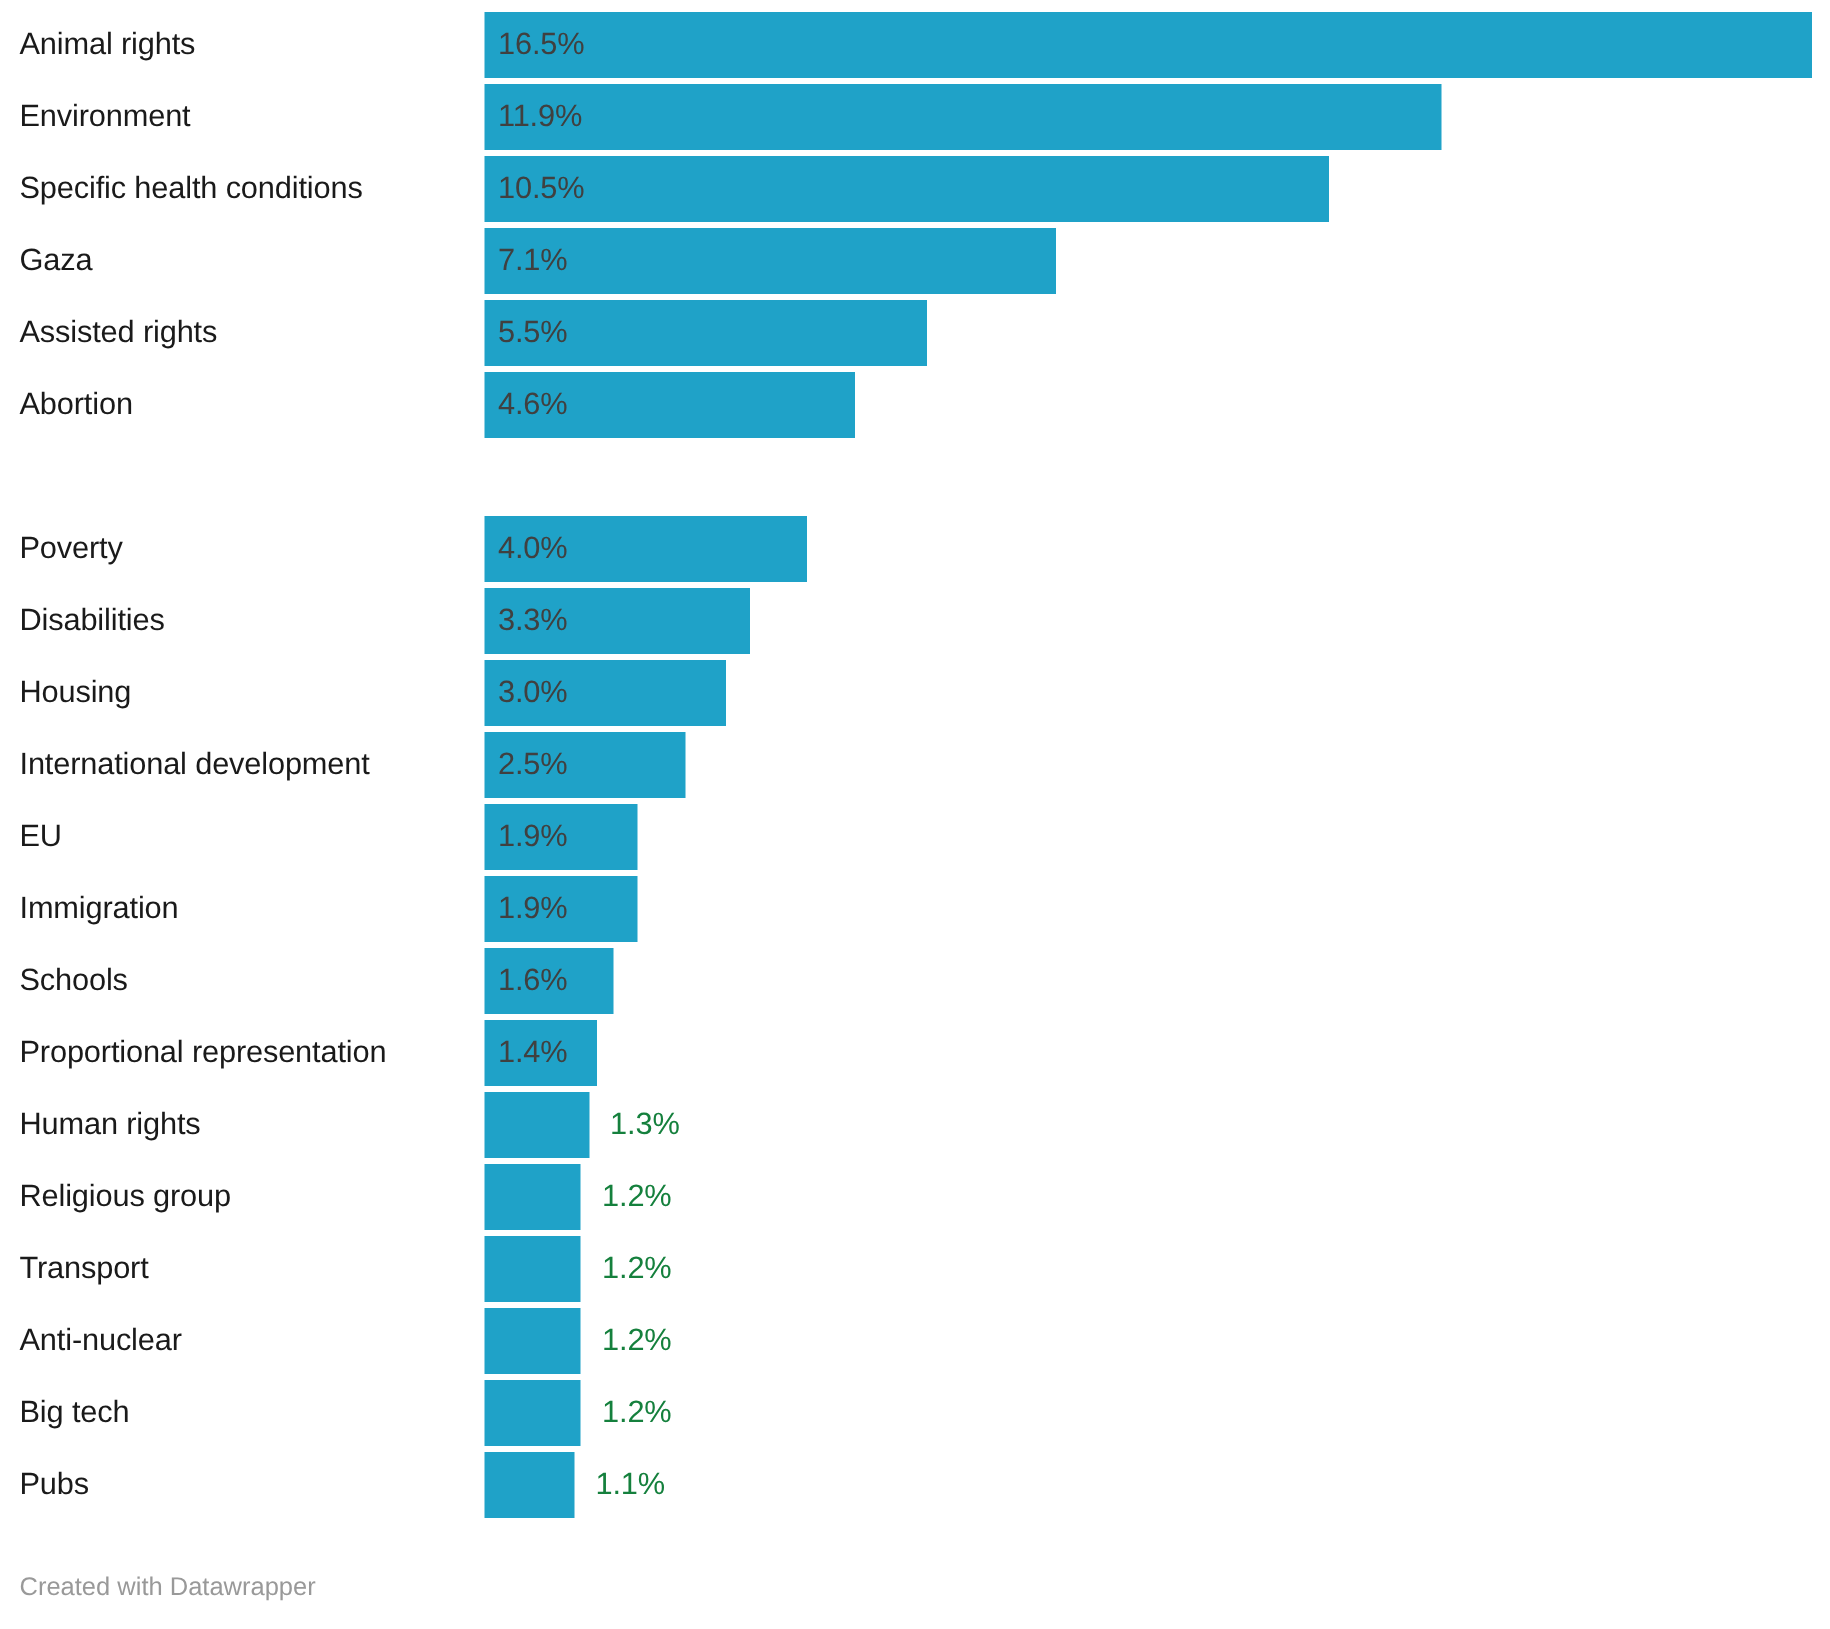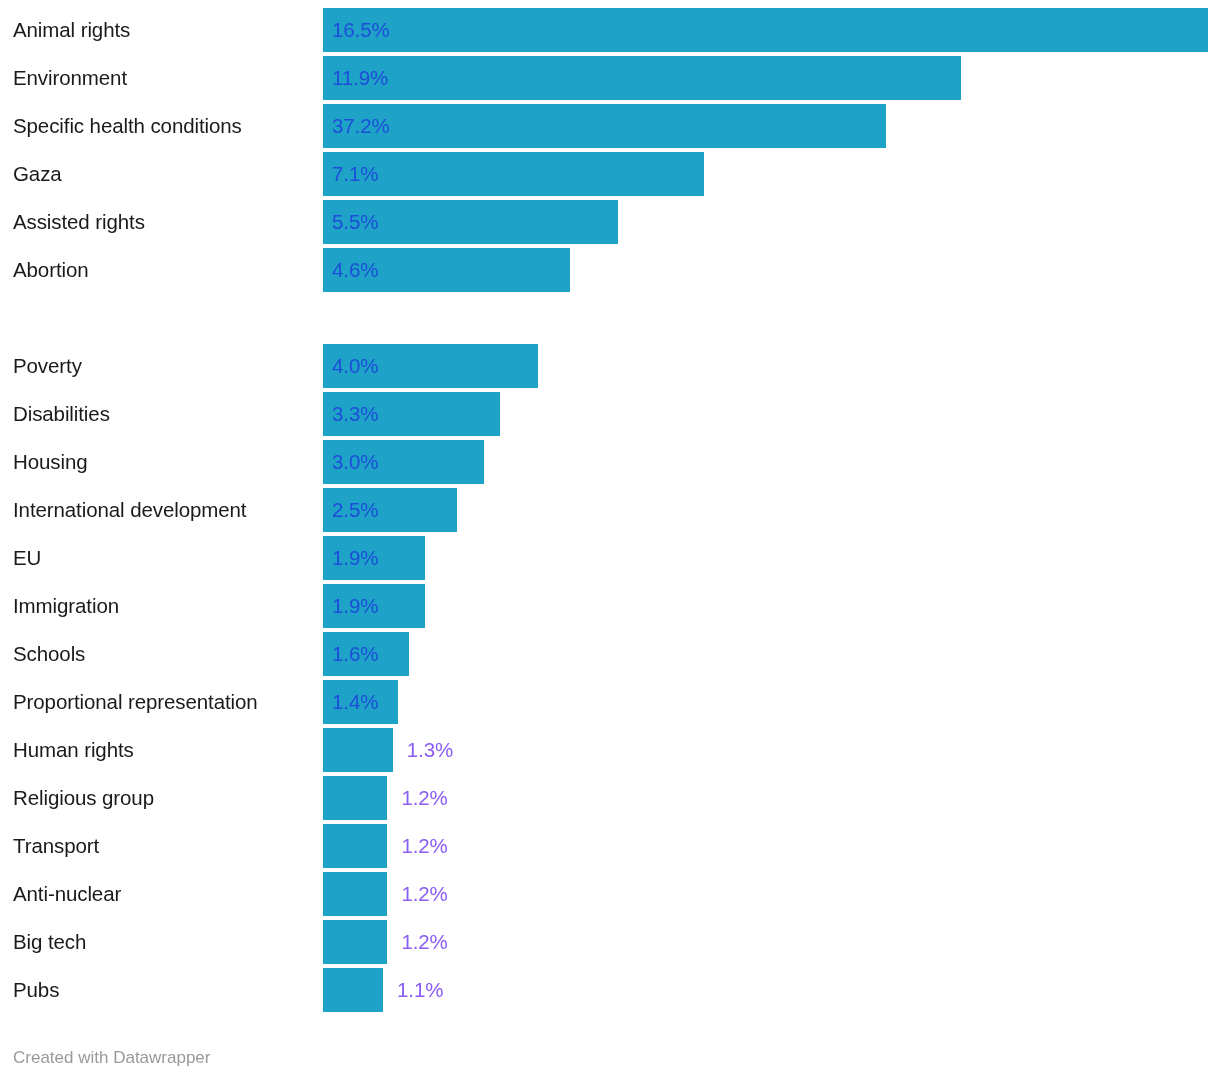--- a/index.html
+++ b/index.html
@@ -62,24 +62,24 @@
     position: absolute;
     top: 0;
     height: 44px;
     line-height: 44px;
     font-size: 20.5px;
     white-space: nowrap;
     letter-spacing: -0.1px;
   }
   .bar-value.inside {
     left: 9px;
-    color: #1d4ed8;
+    color: #404040;
   }
   .bar-value.outside {
-    color: #8b5cf6;
+    color: #15803d;
   }
   .chart-footer {
     position: absolute;
     left: 13px;
     top: 1048px;
     font-size: 17px;
     color: #999999;
     white-space: nowrap;
   }
 </style>
@@ -100,21 +100,21 @@
         <div class="row-label">Environment</div>
         <div class="bar-track">
           <div class="bar-fill" style="width: 638.435px; background: rgb(31, 162, 200);"></div>
           <div class="bar-value inside">11.9%</div>
         </div>
       </div>
       <div class="bar-row" style="top: 104px;">
         <div class="row-label">Specific health conditions</div>
         <div class="bar-track">
           <div class="bar-fill" style="width: 563.325px; background: rgb(31, 162, 200);"></div>
-          <div class="bar-value inside">37.2%</div>
+          <div class="bar-value inside">10.5%</div>
         </div>
       </div>
       <div class="bar-row" style="top: 152px;">
         <div class="row-label">Gaza</div>
         <div class="bar-track">
           <div class="bar-fill" style="width: 380.915px; background: rgb(31, 162, 200);"></div>
           <div class="bar-value inside">7.1%</div>
         </div>
       </div>
       <div class="bar-row" style="top: 200px;">

